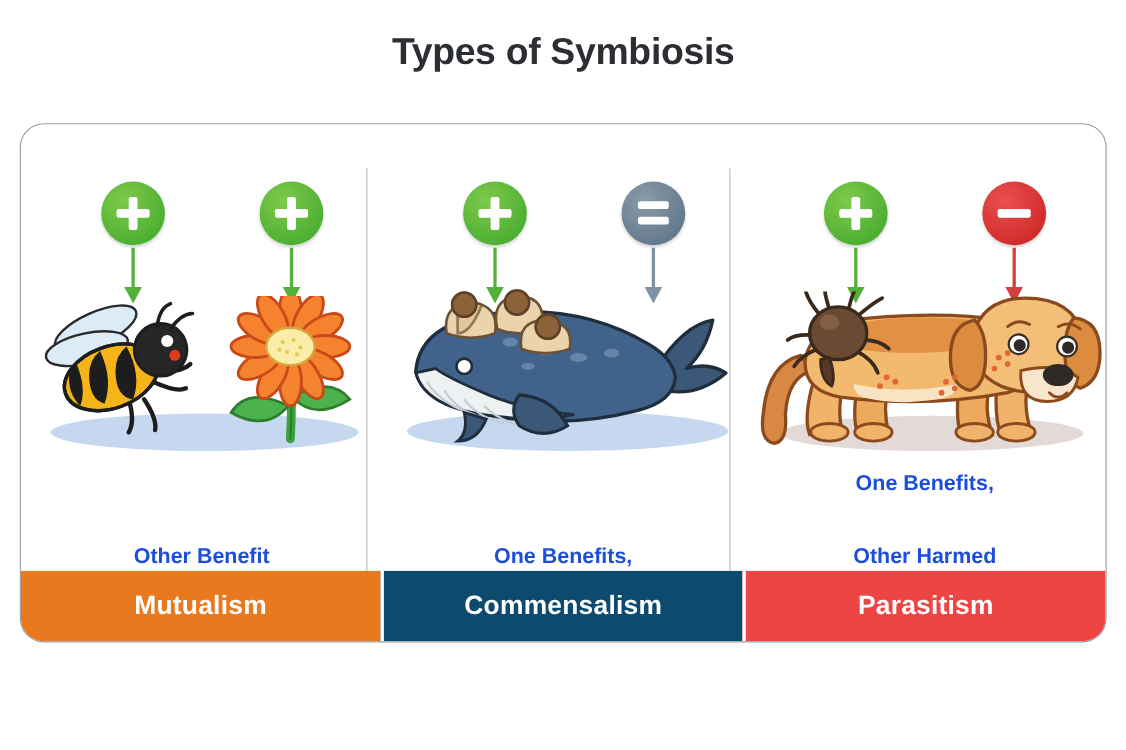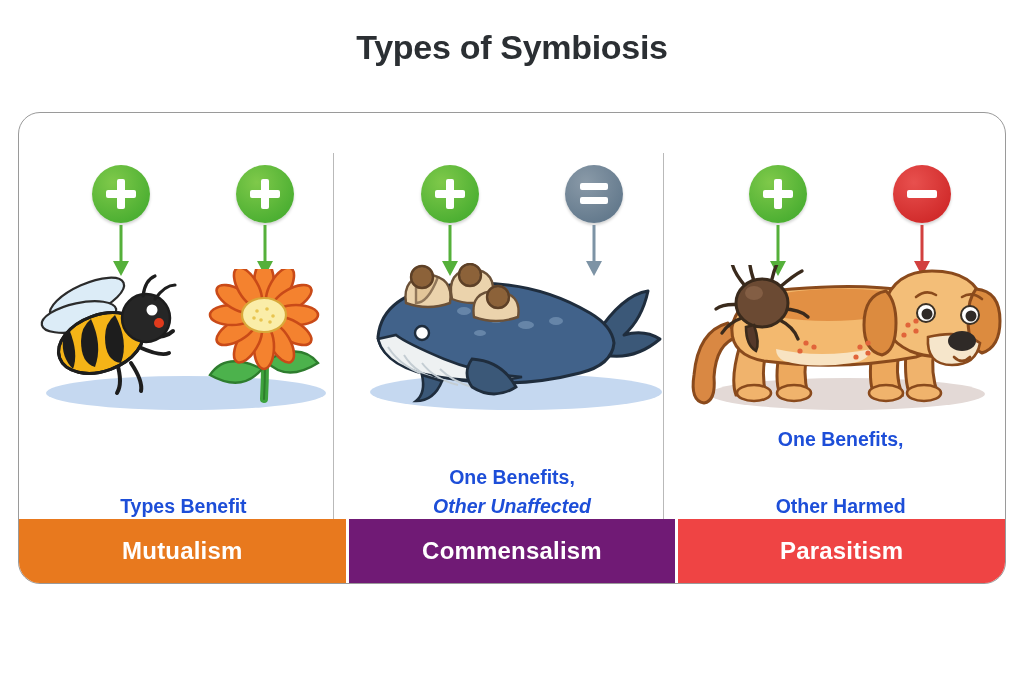--- a/index.html
+++ b/index.html
@@ -248,21 +248,21 @@
               <circle cx="84" cy="47" r="1.8"></circle>
                 <circle cx="72" cy="51" r="1.8"></circle>
               <circle cx="81" cy="53" r="1.8"></circle>
                 <circle cx="65" cy="49" r="1.8"></circle>
             </g>
           </g>
         </svg>
       </div>
 
       <div class="caption">
-        <span>Types Benefit</span>
+        <span>Other Benefit</span>
       </div>
     </div>
 
     <div class="panel">
 
       <div class="badge-row">
         <div class="badge-unit" style="left:62px;">
           <div class="badge plus">
             <span class="bar h"></span>
             <span class="bar v"></span>
@@ -337,21 +337,20 @@
               <path d="M114 54 q-4 -26 22 -26 q26 2 22 26 q-22 8 -44 0 z" fill="#EBD3AC"></path>
               <circle cx="138" cy="34" r="11" fill="#8c6239"></circle>
               <circle cx="138" cy="34" r="11" fill="none" stroke="#5e4026" stroke-width="2"></circle>
             </g>
           </g>
         </svg>
       </div>
 
       <div class="caption">
         <span>One Benefits,</span>
-        <span class="l2-italic">Other Unaffected</span>
       </div>
     </div>
 
     <div class="panel">
 
       <div class="badge-row">
         <div class="badge-unit" style="left:62px;">
           <div class="badge plus">
             <span class="bar h"></span>
             <span class="bar v"></span>
@@ -463,21 +462,21 @@
     </div>
 
     <div class="divider" id="divider-1"></div>
     <div class="divider" id="divider-2"></div>
   </div>
 
   <div id="bars">
     <div class="bar-seg" style="background:#E8791E;">
       <span>Mutualism</span>
     </div>
-    <div class="bar-seg" style="background:#701a75;">
+    <div class="bar-seg" style="background:#0c4a6e;">
       <span>Commensalism</span>
     </div>
     <div class="bar-seg" style="background:#ef4444;">
       <span>Parasitism</span>
     </div>
   </div>
 
 </div>
 
 </body></html>

